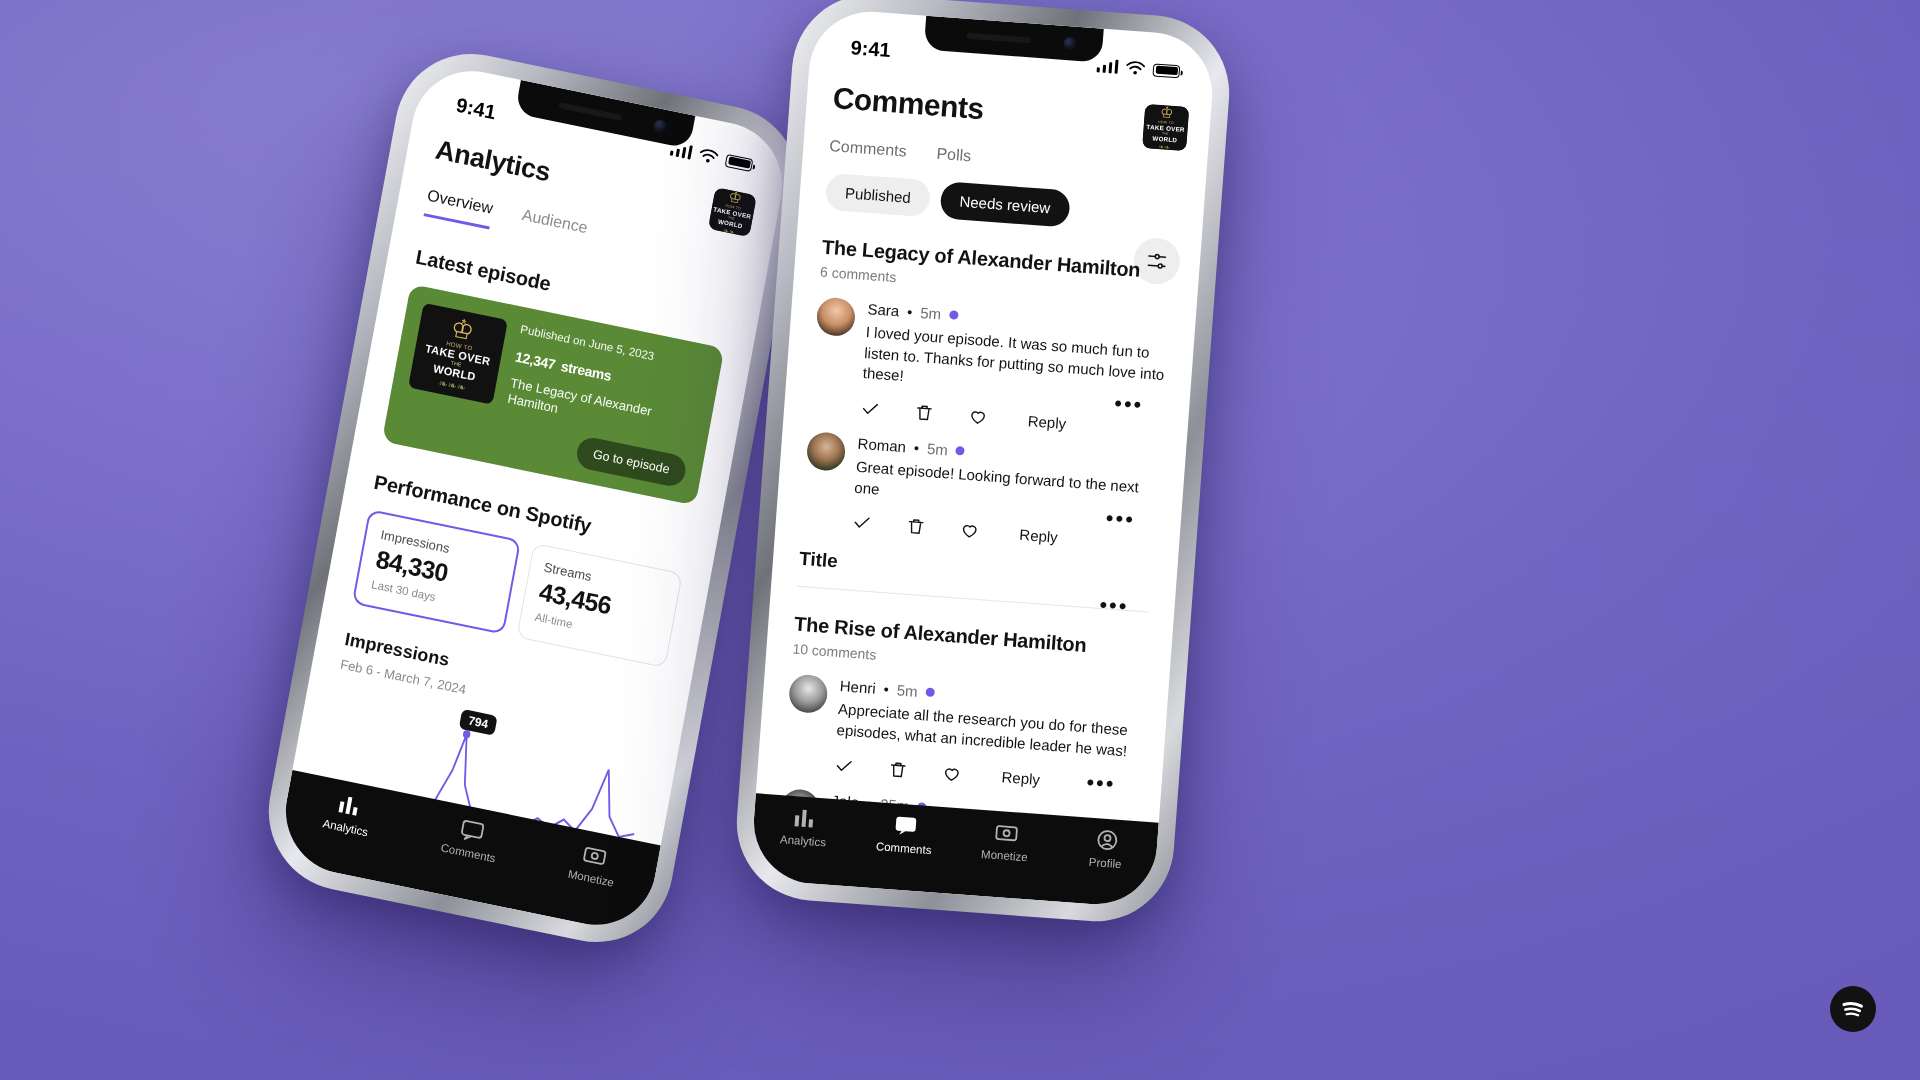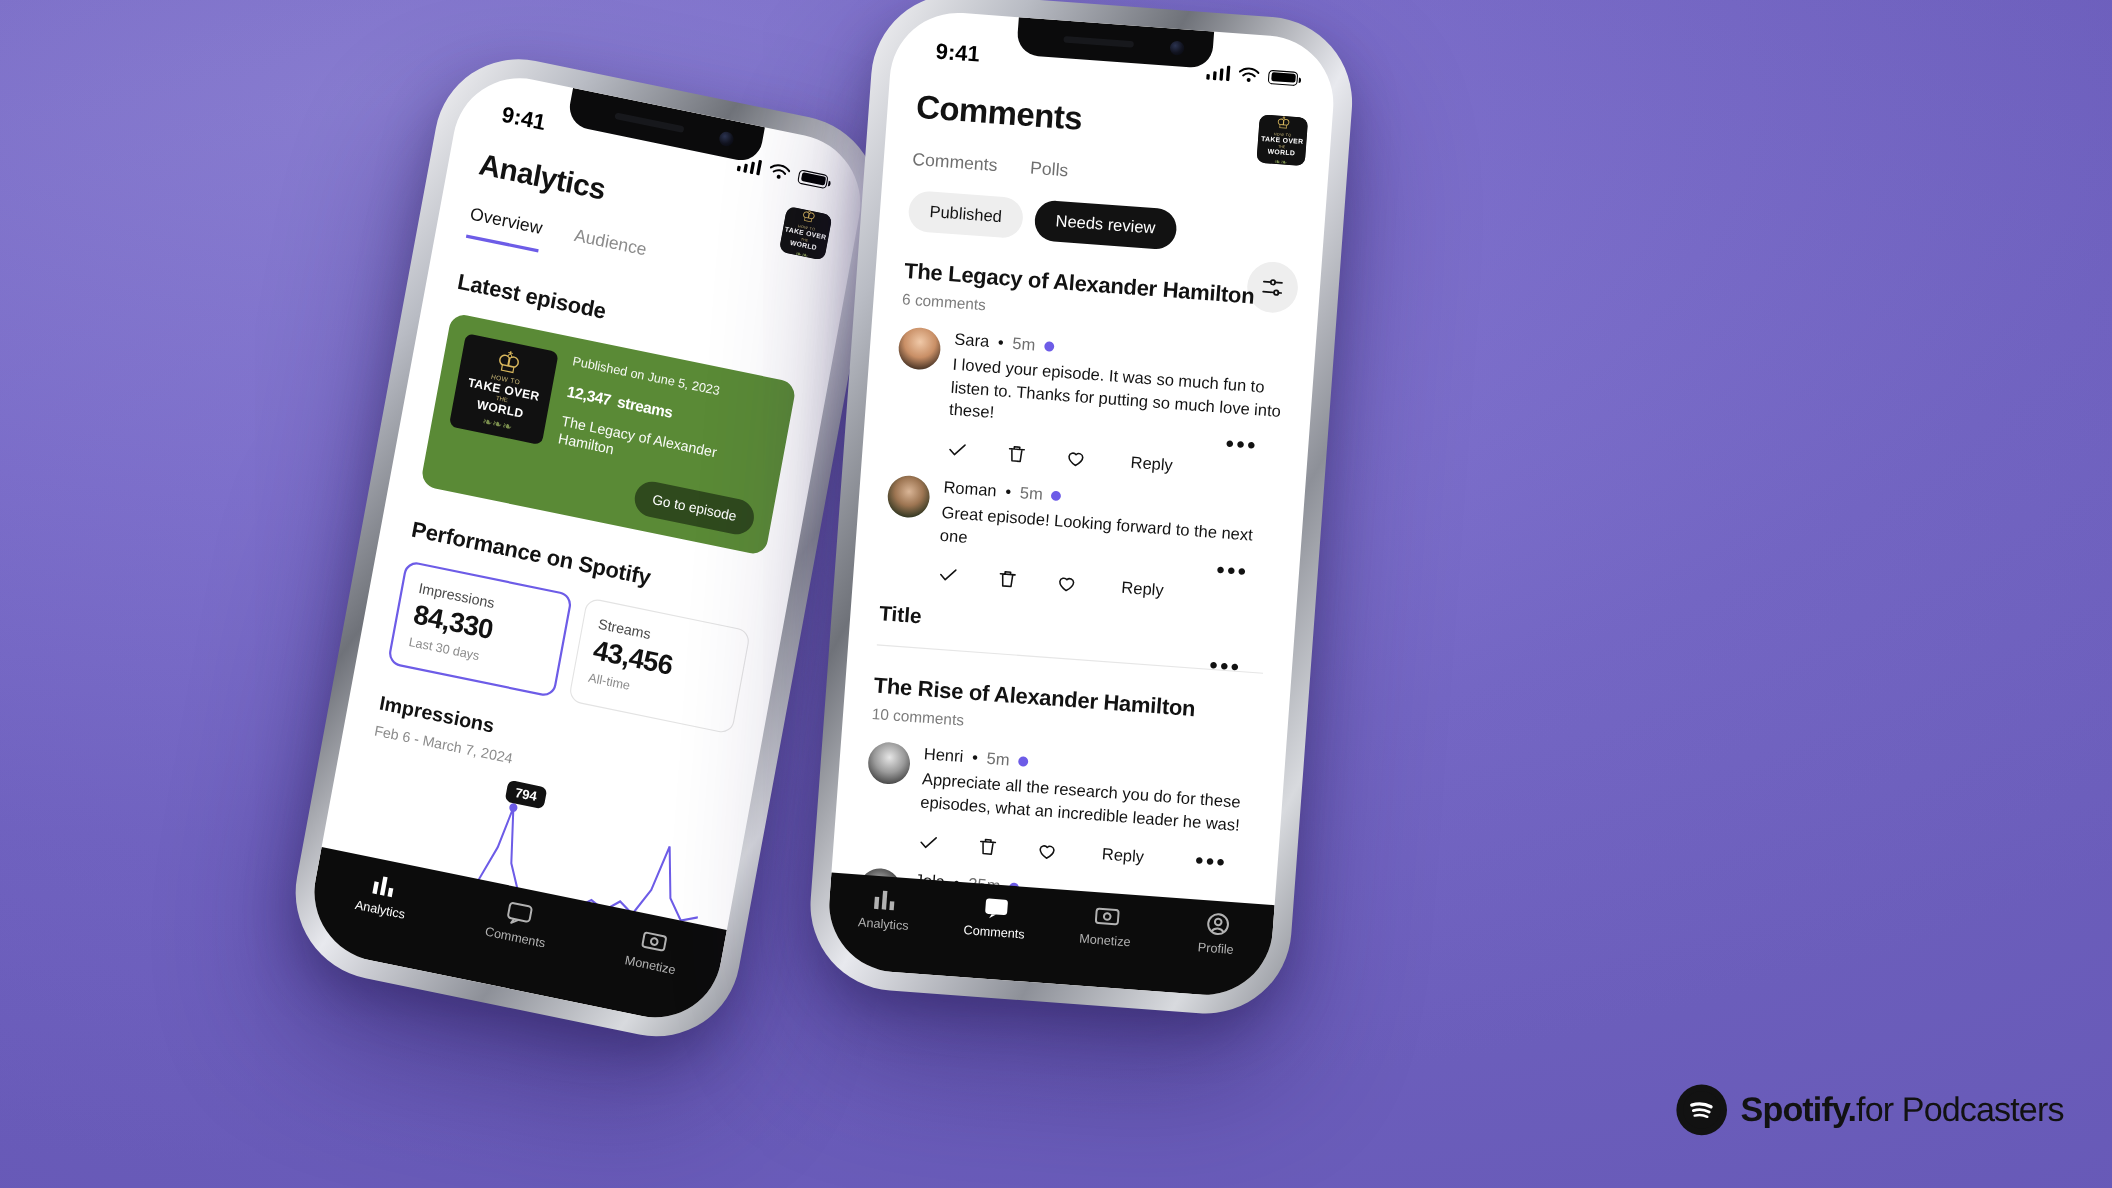--- a/index.html
+++ b/index.html
@@ -508,14 +508,13 @@
 
 <div class="brand">
   <div class="mark">
     <svg width="34" height="34" viewBox="0 0 34 34">
       <circle cx="17" cy="17" r="17" fill="#121212"></circle>
       <path d="M8 12.6c5.6-1.7 12.2-1.2 17.4 1.6" stroke="#fff" stroke-width="3.1" fill="none" stroke-linecap="round"></path>
       <path d="M9.4 17.6c4.6-1.3 10.1-0.9 14.4 1.4" stroke="#fff" stroke-width="2.6" fill="none" stroke-linecap="round"></path>
       <path d="M10.6 22.2c3.7-1 8-0.7 11.5 1.1" stroke="#fff" stroke-width="2.2" fill="none" stroke-linecap="round"></path>
     </svg>
   </div>
-  <div class="wordmark"><b>Spotify</b><b>.</b><i>for Podcasters</i></div>
 </div>
 
 </body></html>

